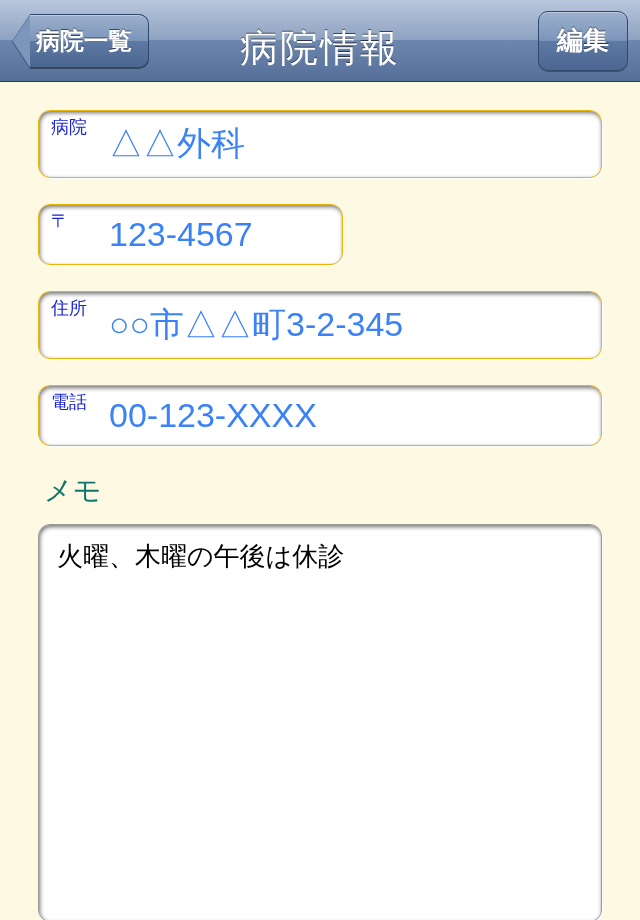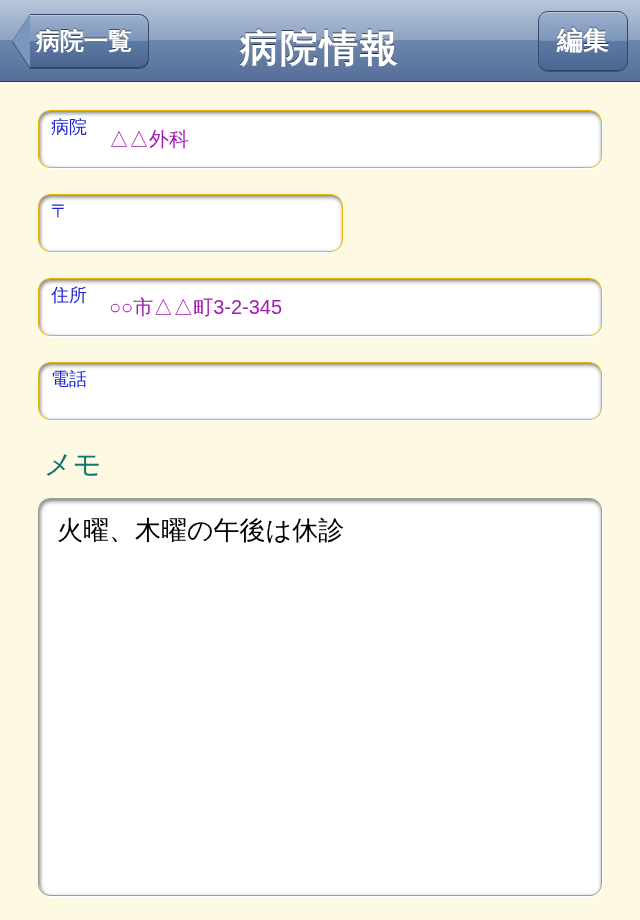--- a/index.html
+++ b/index.html
@@ -17,21 +17,21 @@
       #566f99 100%);
     border-bottom: 1px solid #2b3a52;
     position: relative;
     display: flex;
     align-items: center;
     justify-content: center;
   }
   .navbar-title {
     color: #ffffff;
     font-size: 38px;
-    font-weight: 700;
+    font-weight: 400;
     text-shadow: 0 -1px 0 rgba(0,0,0,.6);
     letter-spacing: 2px;
     margin-top: 16px;
   }
 
   
   .back-btn {
     position: absolute;
     left: 12px;
     top: 50%;
@@ -113,22 +113,22 @@
   .field.half { width: 54%; }
   .field-label {
     position: absolute;
     top: 4px;
     left: 12px;
     font-size: 18px;
     color: #1922d6;
     font-weight: 500;
   }
   .field-value {
-    font-size: 20px;
-    color: #a21caf;
+    font-size: 34px;
+    color: #3b82f6;
     word-break: break-all;
   }
 
   .memo-heading {
     font-size: 28px;
     color: #0f766e;
     margin: 12px 0 14px 6px;
   }
 
   .memo-box {
@@ -162,29 +162,31 @@
 
 <div class="content">
 
   <div class="field full">
     <span class="field-label">病院</span>
     <span class="field-value">△△外科</span>
   </div>
 
   <div class="field half">
     <span class="field-label">〒</span>
+    <span class="field-value">123-4567</span>
   </div>
 
   <div class="field full">
     <span class="field-label">住所</span>
     <span class="field-value">○○市△△町3-2-345</span>
   </div>
 
   <div class="field full">
     <span class="field-label">電話</span>
+    <span class="field-value">00-123-XXXX</span>
   </div>
 
   <div class="memo-heading">メモ</div>
 
   <div class="memo-box">
     <span>火曜、木曜の午後は休診</span>
   </div>
 
 </div>
 

